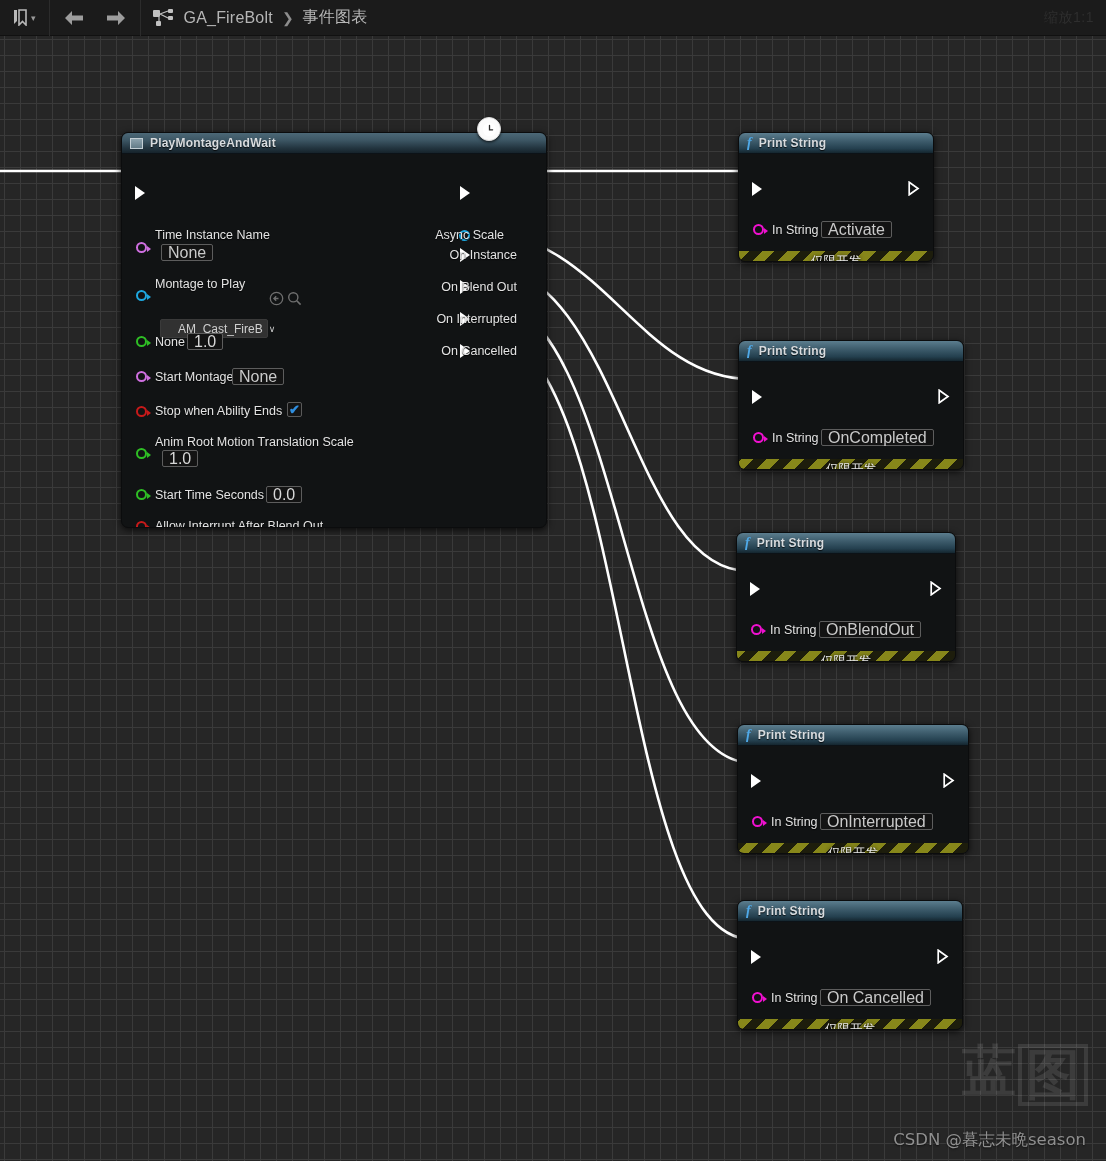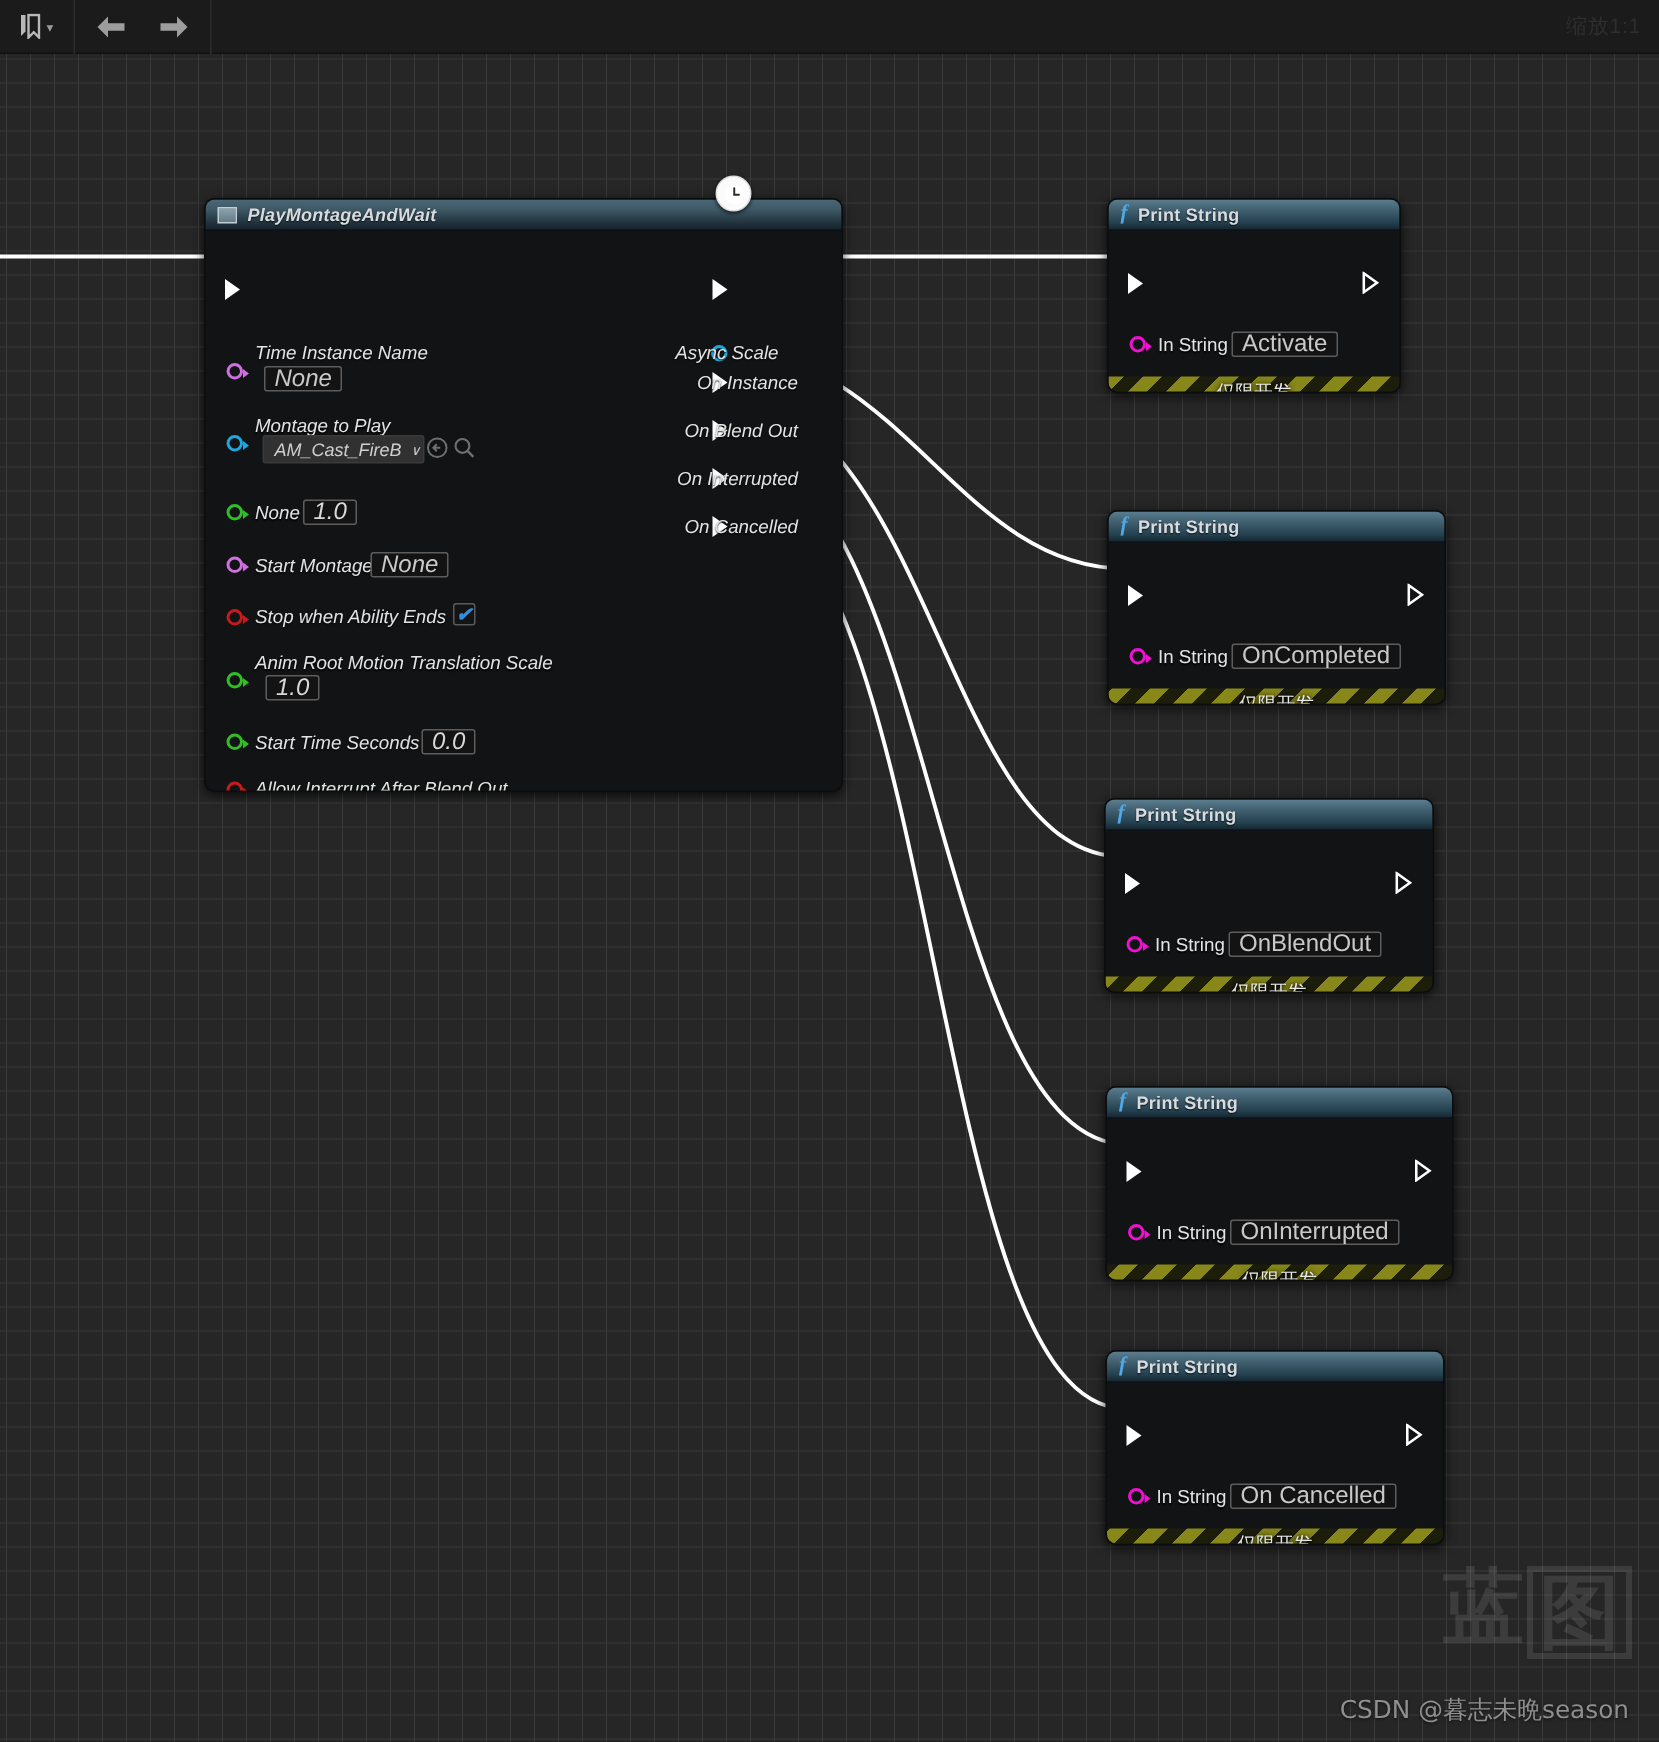--- a/index.html
+++ b/index.html
@@ -131,23 +131,23 @@
     position: absolute; display: flex; align-items: center;
     height: 17px; padding: 0 6px;
     border: 1px solid #5d5d5d; border-radius: 2px;
     background: #131313;
     font-size: 16px; color: #c9c9c9; white-space: nowrap;
   }
   .vbox.num { color: #d8d8d8; }
   .combo {
     position: absolute; display: flex; align-items: center;
     justify-content: space-between;
-    height: 19px; padding: 0 5px 0 7px;
+    height: 19px; padding: 0 5px 0 17px;
     background: #313131; border: 1px solid #3a3a3a; border-radius: 2px;
-    font-size: 12px; color: #cfcfcf; white-space: nowrap;
+    font-size: 12px; color: #cfcfcf; white-space: nowrap; margin-top: 29px;
   }
   .combo .cv { font-size: 12px; }
   .combo .carat { font-size: 9px; color: #cfcfcf; margin-left: 6px; }
   .ibtn {
     position: absolute; width: 15px; height: 15px;
     color: #6f6f6f;
     display: flex; align-items: center; justify-content: center;
   }
   .chk {
     position: absolute; width: 15px; height: 15px;
@@ -213,20 +213,32 @@
       <svg width="22" height="16" viewBox="0 0 22 16">
         <path d="M9 1 L2 8 L9 15 L9 10.5 L20 10.5 L20 5.5 L9 5.5 Z" fill="#9d9d9d"></path>
       </svg>
     </div>
     <div class="tb-btn" style="margin-left:14px">
       <svg width="22" height="16" viewBox="0 0 22 16">
         <path d="M13 1 L20 8 L13 15 L13 10.5 L2 10.5 L2 5.5 L13 5.5 Z" fill="#9d9d9d"></path>
       </svg>
     </div>
   </div>
+  <div class="crumb">
+    <svg width="22" height="18" viewBox="0 0 22 18">
+      <rect x="0" y="1" width="7" height="7" rx="1" fill="#c2c2c2"></rect>
+      <rect x="15" y="0" width="5" height="4" rx="1" fill="#c2c2c2"></rect>
+      <rect x="15" y="7" width="5" height="4" rx="1" fill="#c2c2c2"></rect>
+      <rect x="3" y="12" width="5" height="5" rx="1" fill="#c2c2c2"></rect>
+      <path d="M7 5 L15 2 M7 5 L15 9 M6 8 L6 12" stroke="#c2c2c2" stroke-width="1.2" fill="none"></path>
+    </svg>
+    <span class="crumb-txt">GA_FireBolt</span>
+    <span class="crumb-sep">❯</span>
+    <span class="crumb-txt">事件图表</span>
+  </div>
   <div id="zoomlbl">缩放1:1</div>
 </div>
 
 <div id="canvas">
 
   <svg id="wires">
     <g fill="none" stroke="#ffffff" stroke-width="2.6" stroke-linecap="round">
 
       <path d="M0,135 L140,135"></path>
 
@@ -235,21 +247,21 @@
       <path d="M482,197 C600,197 640,343 750,343"></path>
 
       <path d="M482,229 C620,229 630,535 748,535"></path>
 
       <path d="M482,261 C625,261 620,727 752,727"></path>
 
       <path d="M482,293 C630,293 615,903 750,903"></path>
     </g>
   </svg>
 
-  <div class="node" id="main-node" style="left:136px; top:96px; width:426px; height:396px;font-style:italic;">
+  <div class="node" id="main-node" style="left:121px; top:96px; width:426px; height:396px;">
     <div class="nhdr">
       <span class="hdr-ico-box"></span>
       <span class="nhdr-title">PlayMontageAndWait</span>
     </div>
     <div class="nbody">
 
       <div class="exec" style="left:13px; top:32px;"></div>
 
       <div class="exec" style="left:338px; top:32px;"></div>
 

